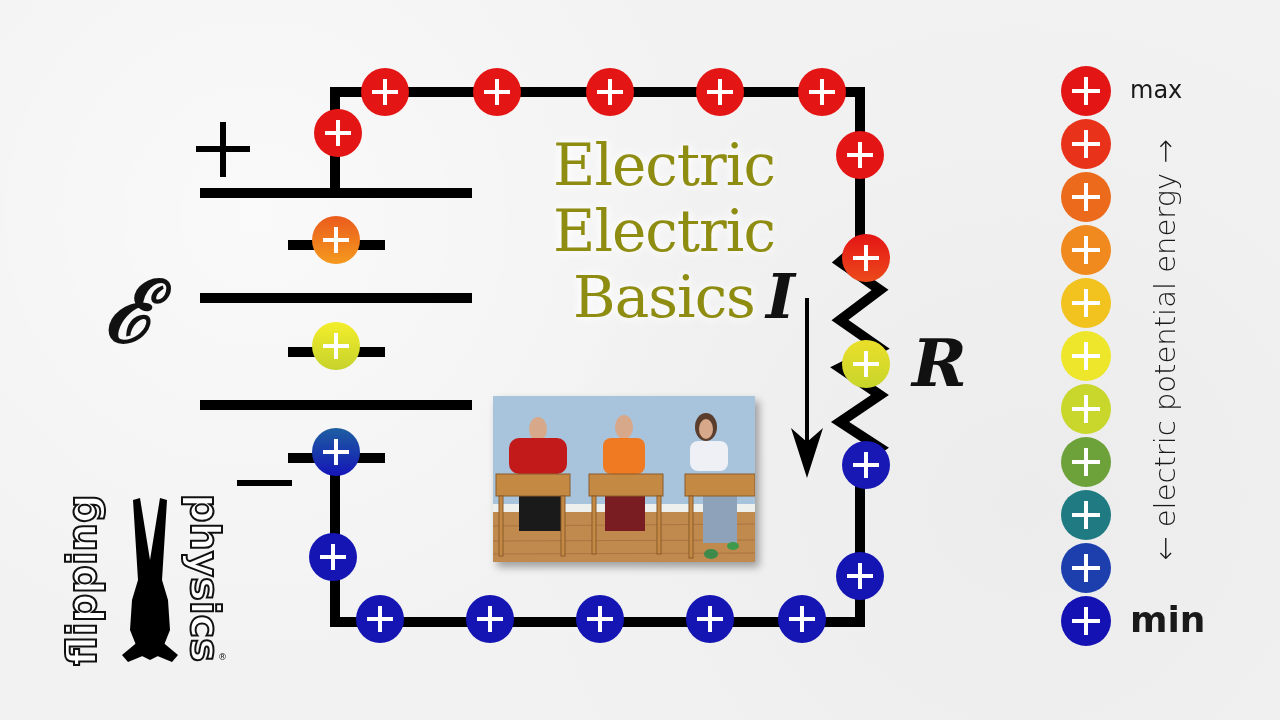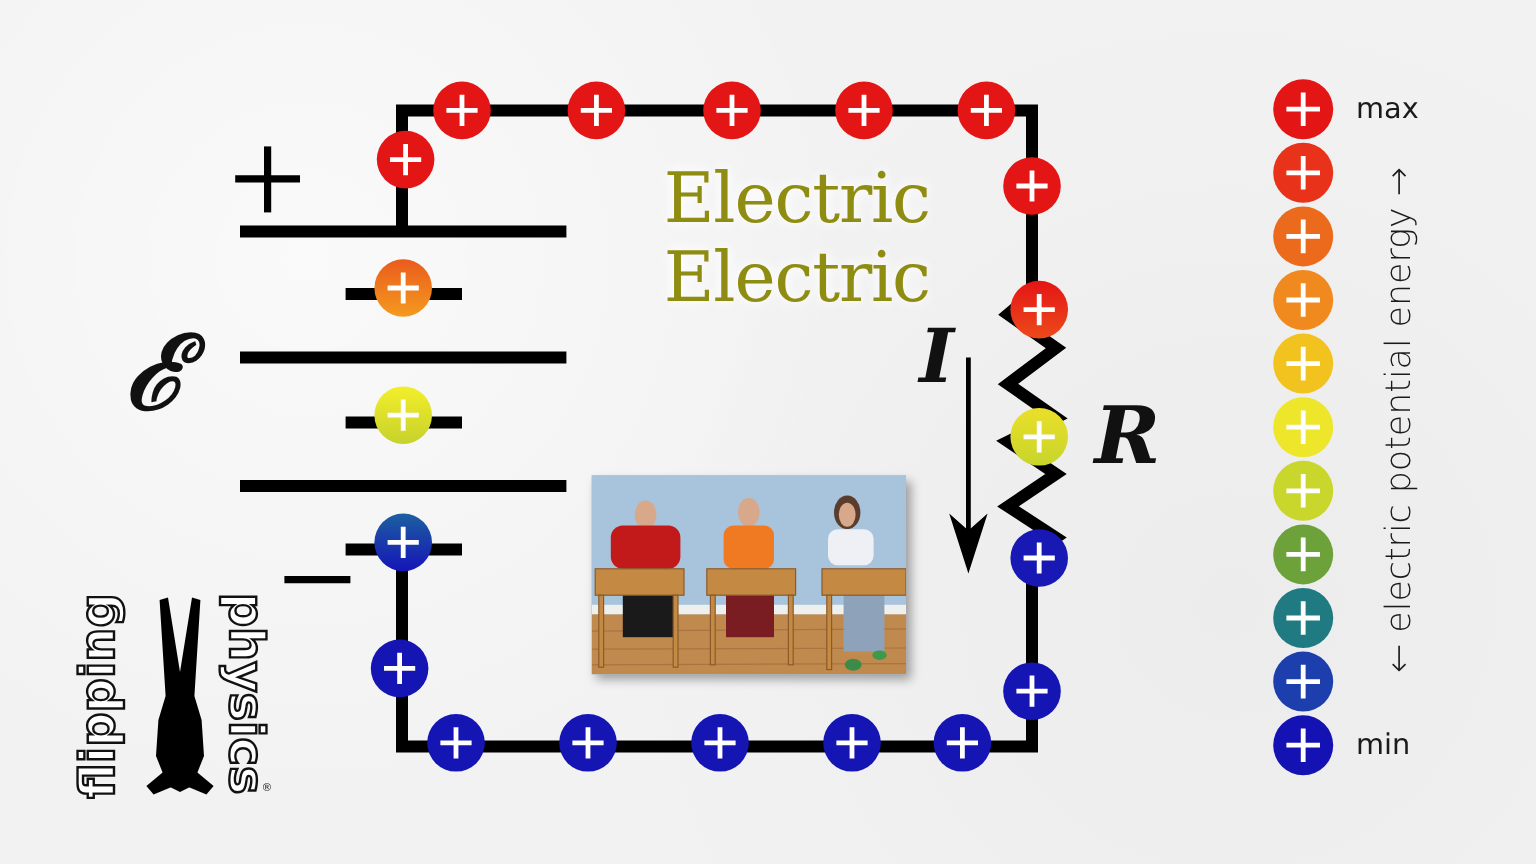--- a/index.html
+++ b/index.html
@@ -216,20 +216,21 @@
   <g fill="#000">
     <path d="M133 500 L140 498 L150 560 L160 498 L167 500 L162 580 L168 600 L170 630 L160 655 L150 660 L140 655 L130 630 L132 600 L138 580 Z"></path>
     <path d="M122 655 L140 640 L145 655 L128 662 Z"></path>
     <path d="M178 655 L160 640 L155 655 L172 662 Z"></path>
   </g>
 </svg>
 
 <div class="title">
   <div>Electric</div>
   <div>Electric</div>
+  <div>Basics</div>
 </div>
 
 <div class="sym" style="left:104px;top:262px;font-size:86px;line-height:100px;font-weight:bold;">ℰ</div>
 <div class="sym" style="left:766px;top:262px;font-size:62px;line-height:70px;font-weight:bold;">I</div>
 <div class="sym" style="left:912px;top:325px;font-size:66px;line-height:76px;font-weight:bold;">R</div>
 
 <div class="photo">
   <svg width="262" height="166" viewBox="0 0 262 166">
     <rect x="0" y="0" width="262" height="118" fill="#a8c4dc"></rect>
     <rect x="0" y="108" width="262" height="8" fill="#eef0ee"></rect>
@@ -262,18 +263,18 @@
       <rect x="6" y="100" width="4" height="60"></rect>
         <rect x="68" y="100" width="4" height="60"></rect>
       <rect x="99" y="100" width="4" height="58"></rect>
         <rect x="164" y="100" width="4" height="58"></rect>
       <rect x="196" y="100" width="4" height="62"></rect>
     </g>
   </svg>
 </div>
 
 <div class="legend-text" style="left:1130px;top:72px;font-size:24px;line-height:36px;">max</div>
-<div class="legend-text" style="left:1130px;top:602px;font-size:24px;line-height:36px;">min</div>
+<div class="legend-text" style="left:1130px;top:602px;font-size:36px;line-height:36px;font-weight:bold;">min</div>
 <div class="vert">← electric potential energy →</div>
 
 <div class="logo-word" style="left:82px;top:580px;transform:translate(-50%,-50%) rotate(-90deg);transform-origin:center;">flipping</div>
 <div class="logo-word" style="left:205px;top:578px;transform:translate(-50%,-50%) rotate(90deg);transform-origin:center;">physics</div>
 <div class="legend-text" style="left:218px;top:652px;font-size:9px;">®</div>
 
 </body></html>

